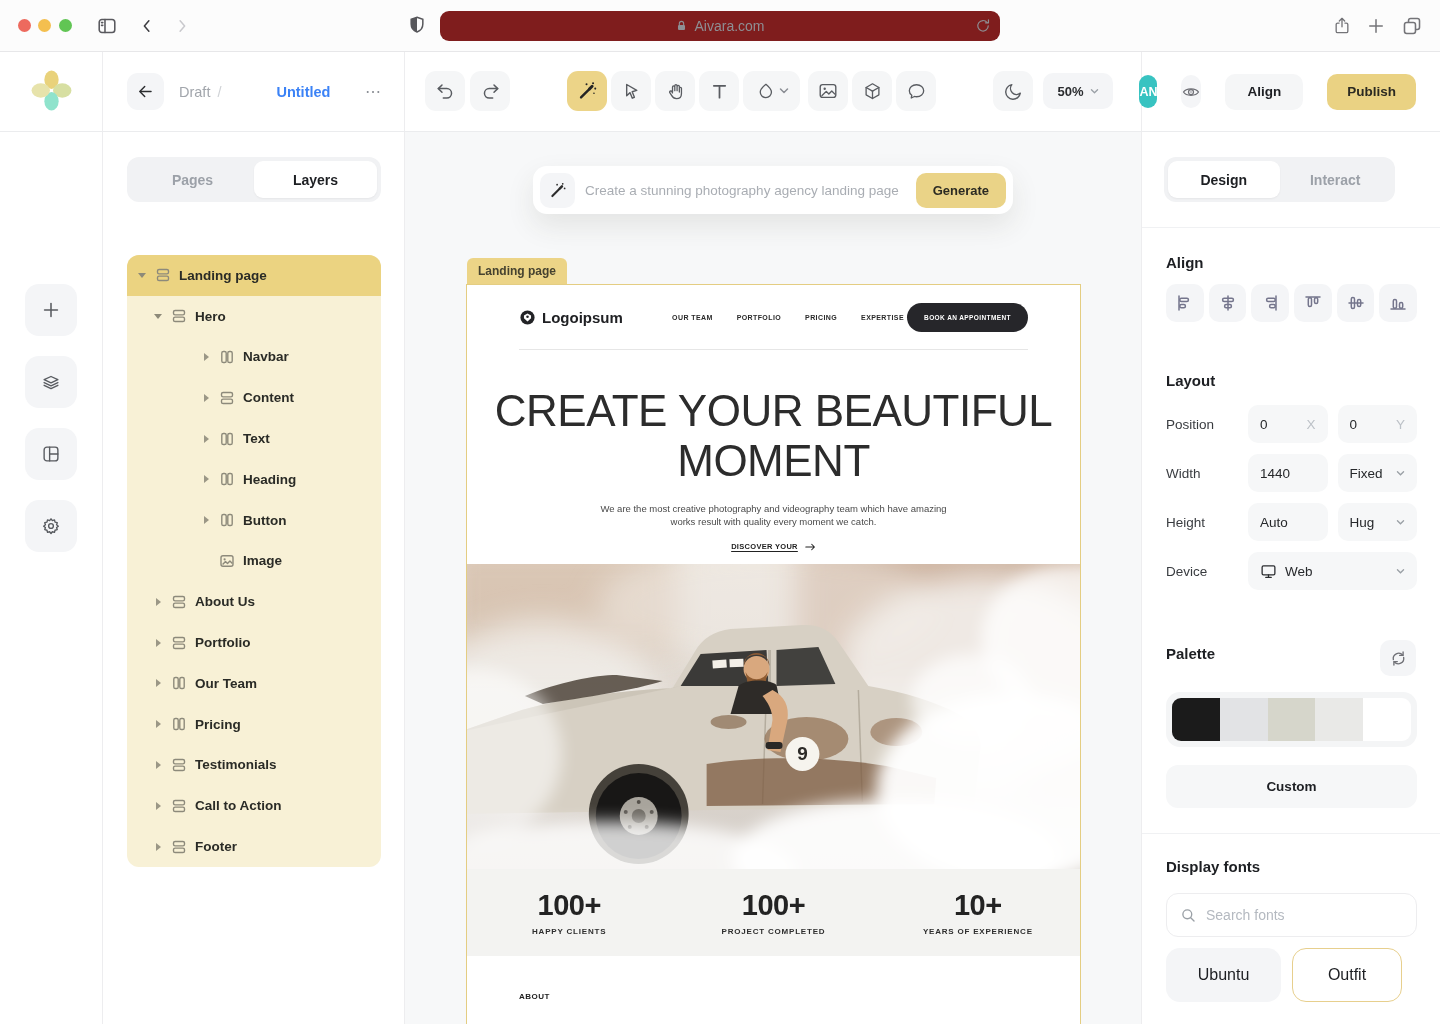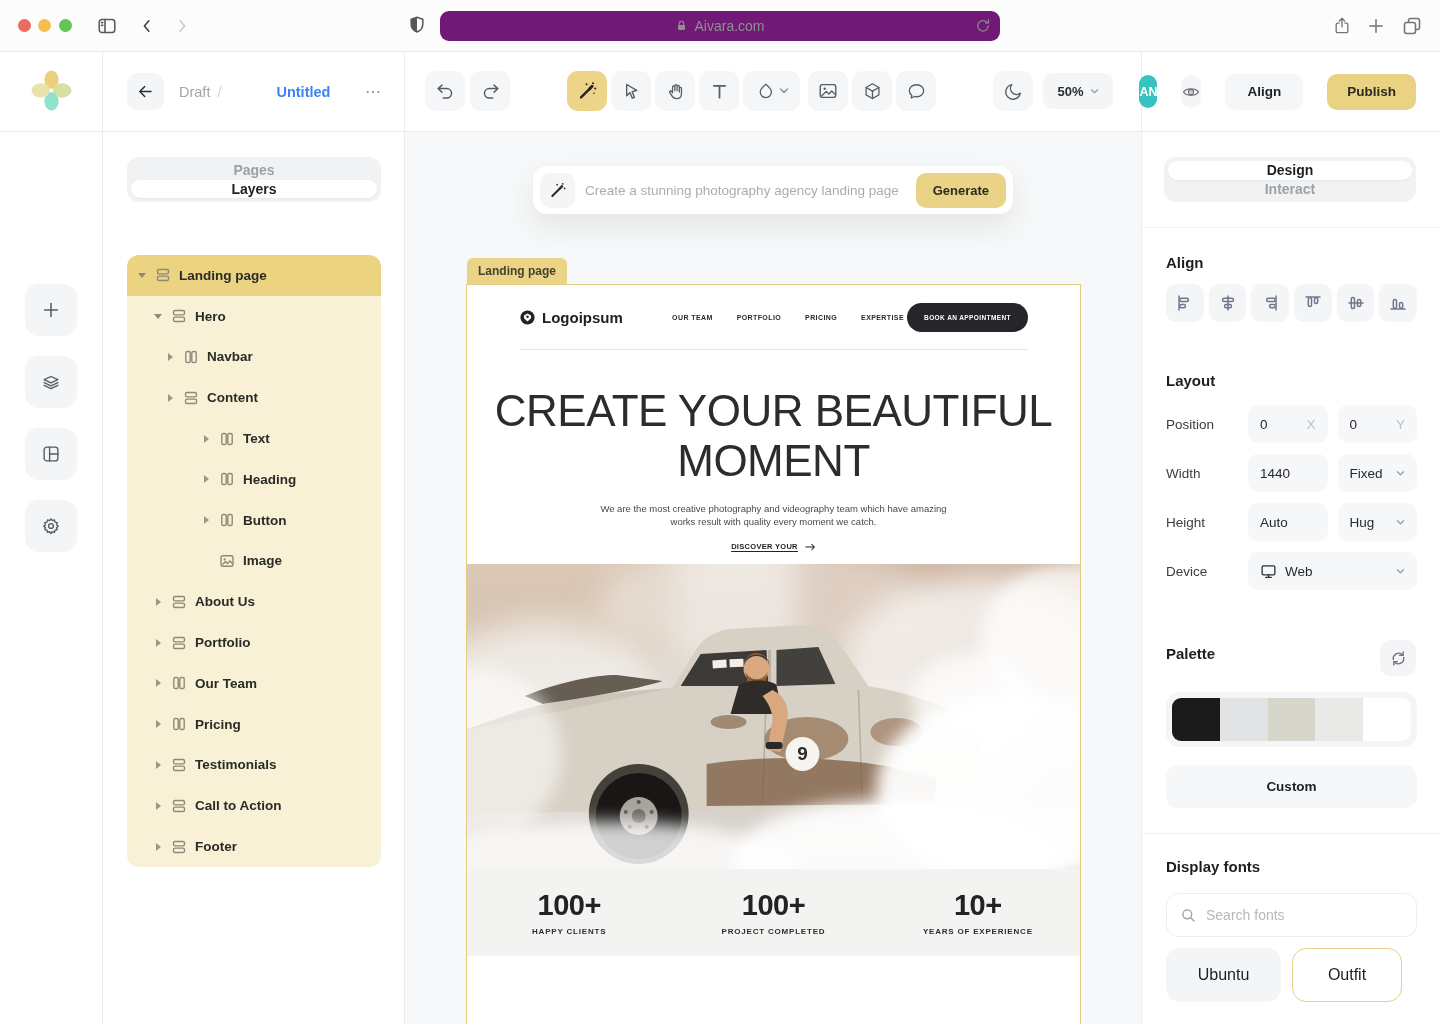--- a/index.html
+++ b/index.html
@@ -5,21 +5,21 @@
   *{margin:0;padding:0;box-sizing:border-box;}
   html,body{width:1440px;height:1024px;overflow:hidden;}
   body{font-family:"Liberation Sans",sans-serif;background:#fff;position:relative;color:#1d1f23;}
   svg{display:block;}
   .ic{fill:none;stroke:#6e7076;stroke-width:1.7;stroke-linecap:round;stroke-linejoin:round;}
 
   
   #browser{position:absolute;left:0;top:0;width:1440px;height:52px;background:#fcfcfc;border-bottom:1px solid #e7e7e9;}
   .tl{position:absolute;top:19px;width:13px;height:13px;border-radius:50%;}
   .bnav{position:absolute;top:12px;display:flex;align-items:center;justify-content:center;width:28px;height:28px;}
-  #addrbar{position:absolute;left:440px;top:11px;width:560px;height:30px;background:#701a75;border-radius:9px;display:flex;align-items:center;justify-content:center;gap:6px;color:#8e8e93;font-size:14px;}
+  #addrbar{position:absolute;left:440px;top:11px;width:560px;height:30px;background:#7f1d1d;border-radius:9px;display:flex;align-items:center;justify-content:center;gap:6px;color:#8e8e93;font-size:14px;}
   #addr-refresh{position:absolute;right:8px;top:5px;}
 
   
   #app{position:absolute;left:0;top:52px;right:0;bottom:0;background:#fff;}
   #hline{position:absolute;left:0;right:0;top:79px;height:1px;background:#ebecee;z-index:6;}
   #rail{position:absolute;left:0;top:0;width:103px;bottom:0;background:#fff;border-right:1px solid #ededef;}
   #lpanel{position:absolute;left:103px;top:0;width:302px;bottom:0;background:#fff;border-right:1px solid #ededef;}
   #canvas{position:absolute;left:405px;top:0;right:299px;bottom:0;background:#fff;}
   #rpanel{position:absolute;right:0;top:0;width:299px;bottom:0;background:#fff;border-left:1px solid #ededef;}
 
@@ -31,29 +31,29 @@
   
   .lp-head{position:absolute;left:0;top:0;right:0;height:79px;}
   .back-btn{position:absolute;left:24px;top:21px;width:37px;height:37px;border-radius:11px;background:#f4f5f7;display:flex;align-items:center;justify-content:center;}
   .crumbs{position:absolute;left:76px;top:0;height:79px;display:flex;align-items:center;gap:7px;font-size:14.5px;}
   .crumb-muted{color:#a2a6ac;}
   .crumb-sep{color:#cfd2d6;}
   .crumb-title{color:#3b82f6;font-weight:700;margin-left:48px;}
   .dots{position:absolute;right:22px;top:30px;color:#8c9096;font-size:16px;letter-spacing:1px;}
 
   
-  .seg{position:absolute;height:45px;background:#f1f2f4;border-radius:12px;display:flex;padding:4px;flex-direction:column;}
+  .seg{position:absolute;height:45px;background:#f1f2f4;border-radius:12px;display:flex;padding:4px;}
   .seg-item{flex:1;display:flex;align-items:center;justify-content:center;font-size:14px;font-weight:600;color:#9ca1a8;border-radius:9px;}
   .seg-item.active{background:#fff;color:#1d1f23;box-shadow:0 1px 2px rgba(0,0,0,.05);}
 
   
   #tree{position:absolute;left:24px;top:203px;width:254px;height:612px;background:#f8f1d6;border-radius:12px;overflow:hidden;display:flex;flex-direction:column;}
   .trow{flex:1;display:flex;align-items:center;gap:8px;font-size:13.5px;font-weight:600;color:#2a2b26;}
   .trow.sel{background:#ebd381;}
-  .lvl0{padding-left:10px;}.lvl1{padding-left:26px;}.lvl2{padding-left:38px;}.lvl3{padding-left:74px;}
+  .lvl0{padding-left:10px;}.lvl1{padding-left:26px;}.lvl2{padding-left:74px;}.lvl3{padding-left:74px;}
   .caret{width:10px;display:flex;justify-content:center;}
   .caret i{display:block;width:0;height:0;border-style:solid;}
   .caret.down i{border-width:5px 4px 0 4px;border-color:#8d8a79 transparent transparent transparent;}
   .caret.right i{border-width:4px 0 4px 5px;border-color:transparent transparent transparent #9b9786;}
   .caret.none i{visibility:hidden;}
   .li{width:16px;height:16px;fill:none;stroke:#8d8a7b;stroke-width:1.4;stroke-linejoin:round;}
 
   
   .tool{position:absolute;top:19px;width:40px;height:40px;border-radius:11px;background:#f5f6f7;display:flex;align-items:center;justify-content:center;}
   .tool.active{background:#ecd488;}
@@ -611,39 +611,42 @@
           </div>
           <div class="stat">
             <b>100+</b>
             <span>PROJECT COMPLETED</span>
           </div>
           <div class="stat">
             <b>10+</b>
             <span>YEARS OF EXPERIENCE</span>
           </div>
         </div>
+        <div class="about-sec">
+          <span>ABOUT</span>
+        </div>
       </div>
     </div>
   </div>
 
   <div id="rpanel">
     <div class="rp-head">
       <span id="avatar">AN</span>
       <span id="eyebtn">
         <svg width="20" height="20" viewBox="0 0 24 24" class="ic" style="stroke:#6f7076;stroke-width:1.5">
             <path d="M3 12 C6 6.8 18 6.8 21 12 C18 17.2 6 17.2 3 12 Z"></path>
             <circle cx="12" cy="12" r="3"></circle>
             <circle cx="12" cy="12" r=".8" fill="#6f7076" stroke="none"></circle>
           </svg>
       </span>
       <span id="sharebtn">Align</span>
       <span id="publishbtn">Publish</span>
     </div>
 
-    <div class="seg" style="left:22px;top:105px;width:252px">
+    <div class="seg" style="left:22px;top:105px;width:231px">
       <span class="seg-item active">Design</span>
       <span class="seg-item">Interact</span>
     </div>
 
     <div class="rdiv" style="top:175px"></div>
     <span class="rp-label" style="top:202px">Align</span>
 
     <div id="alignrow">
       <span class="abtn">
         <svg viewBox="0 0 20 20">

